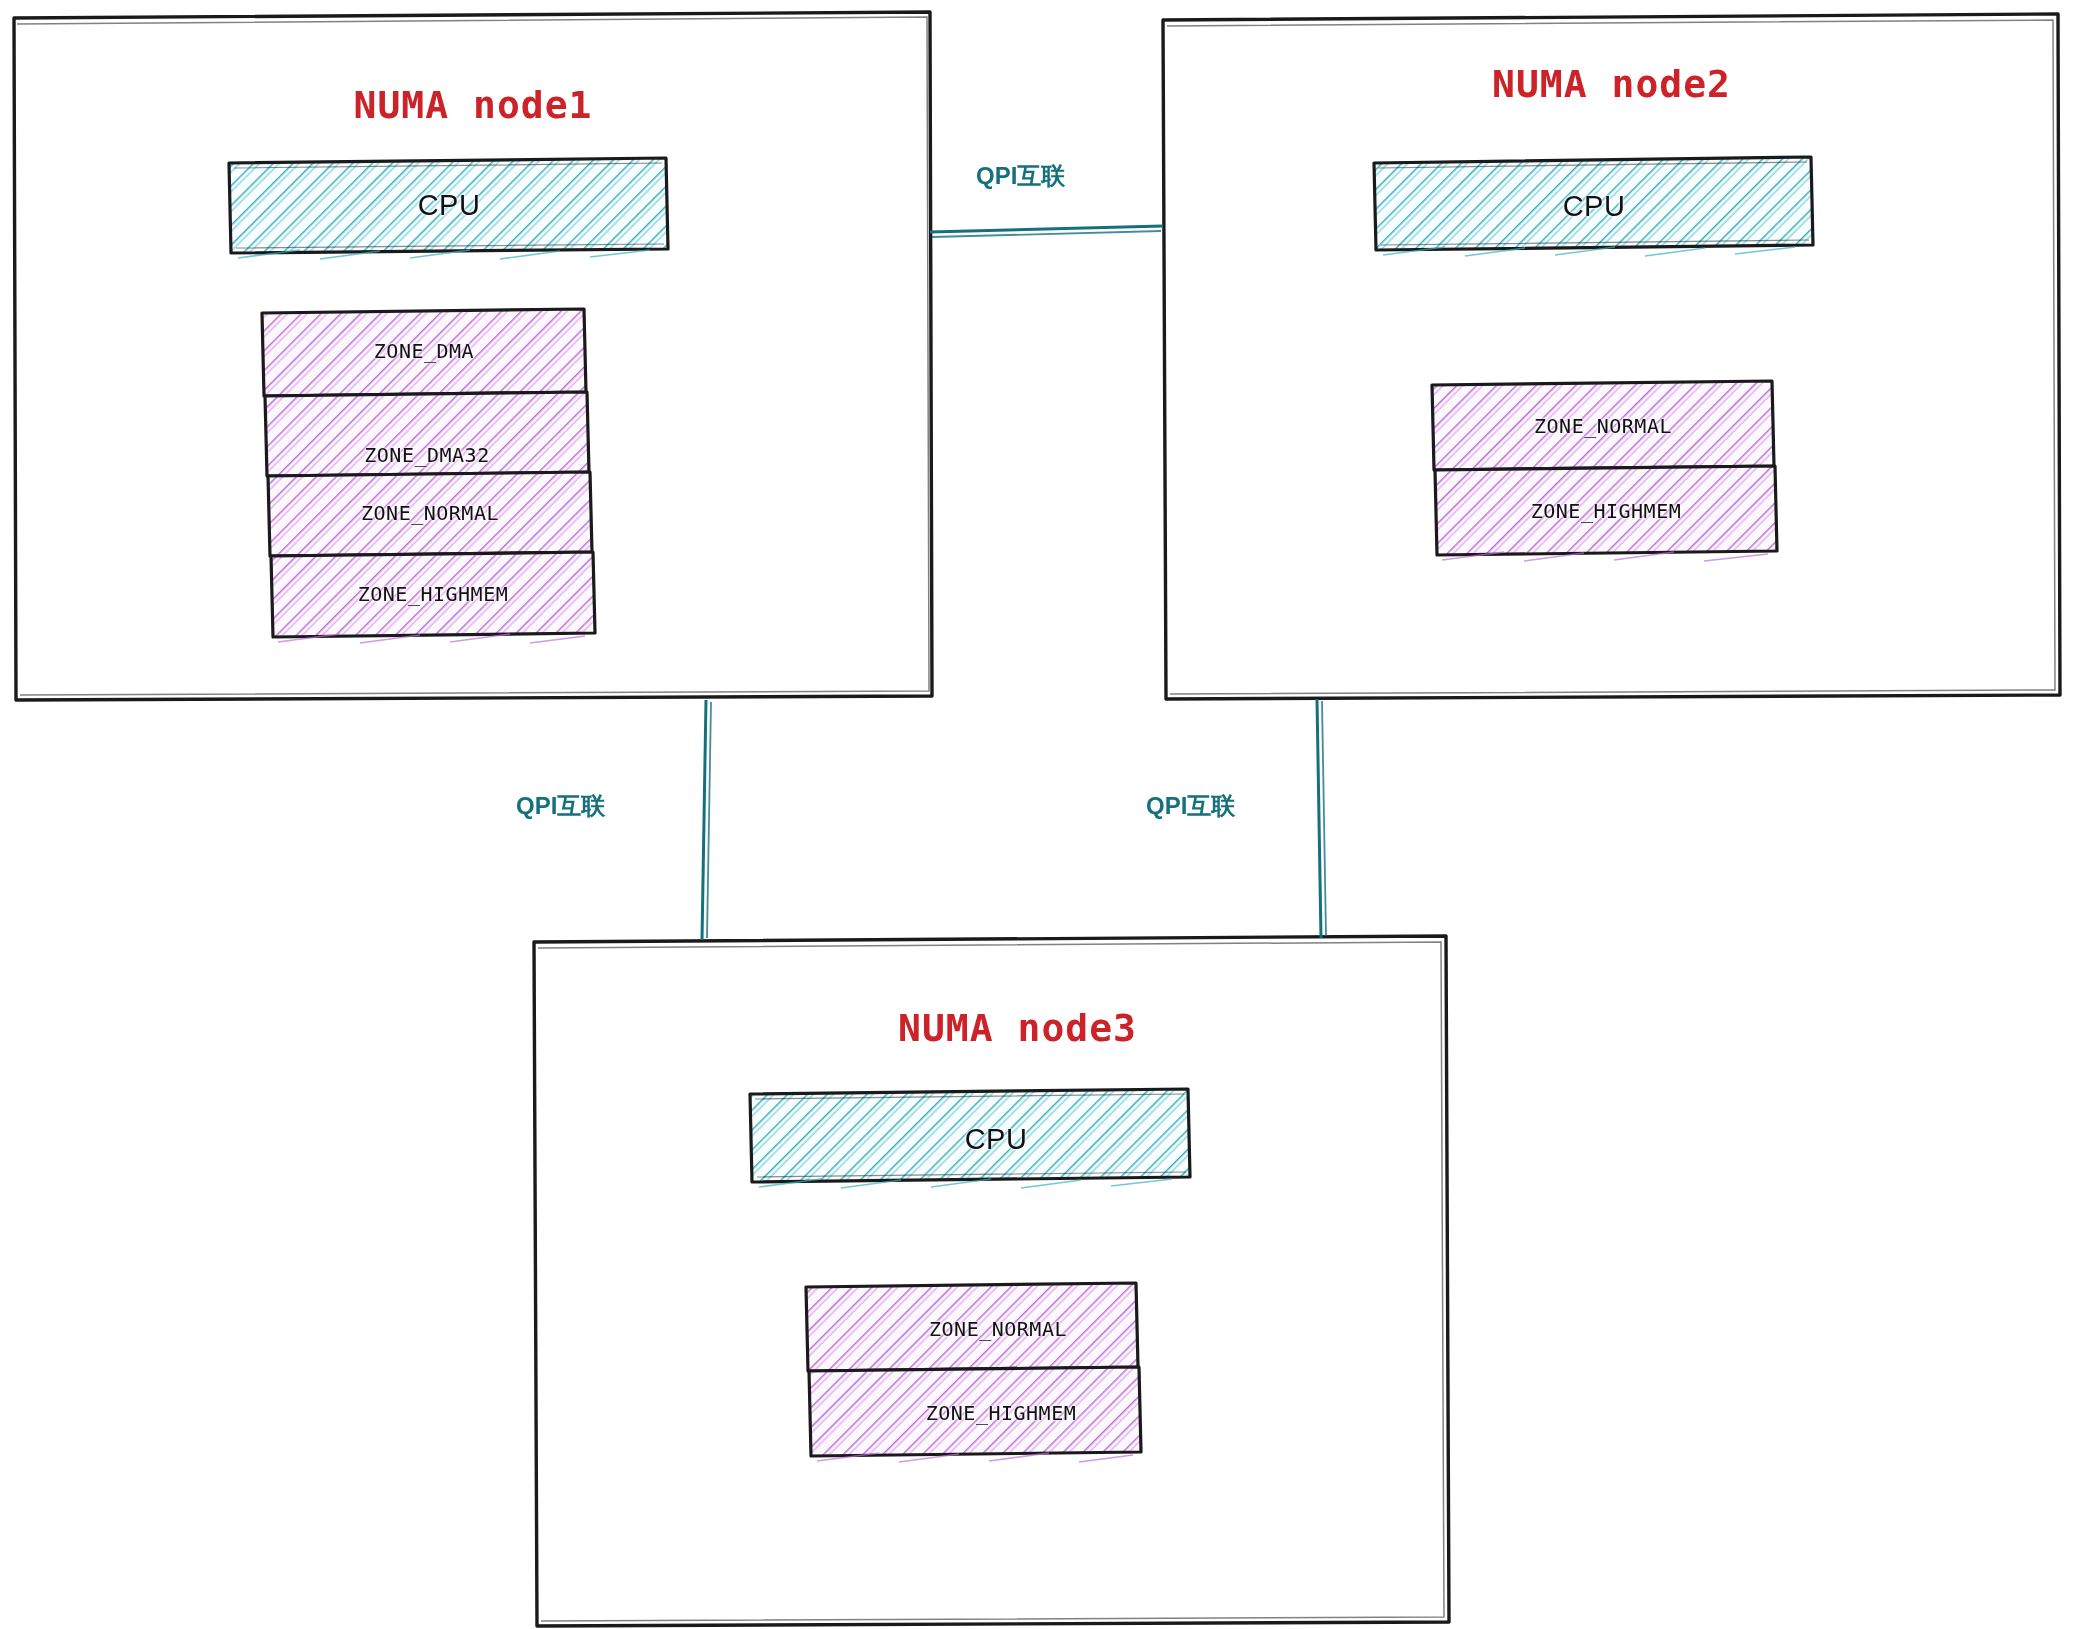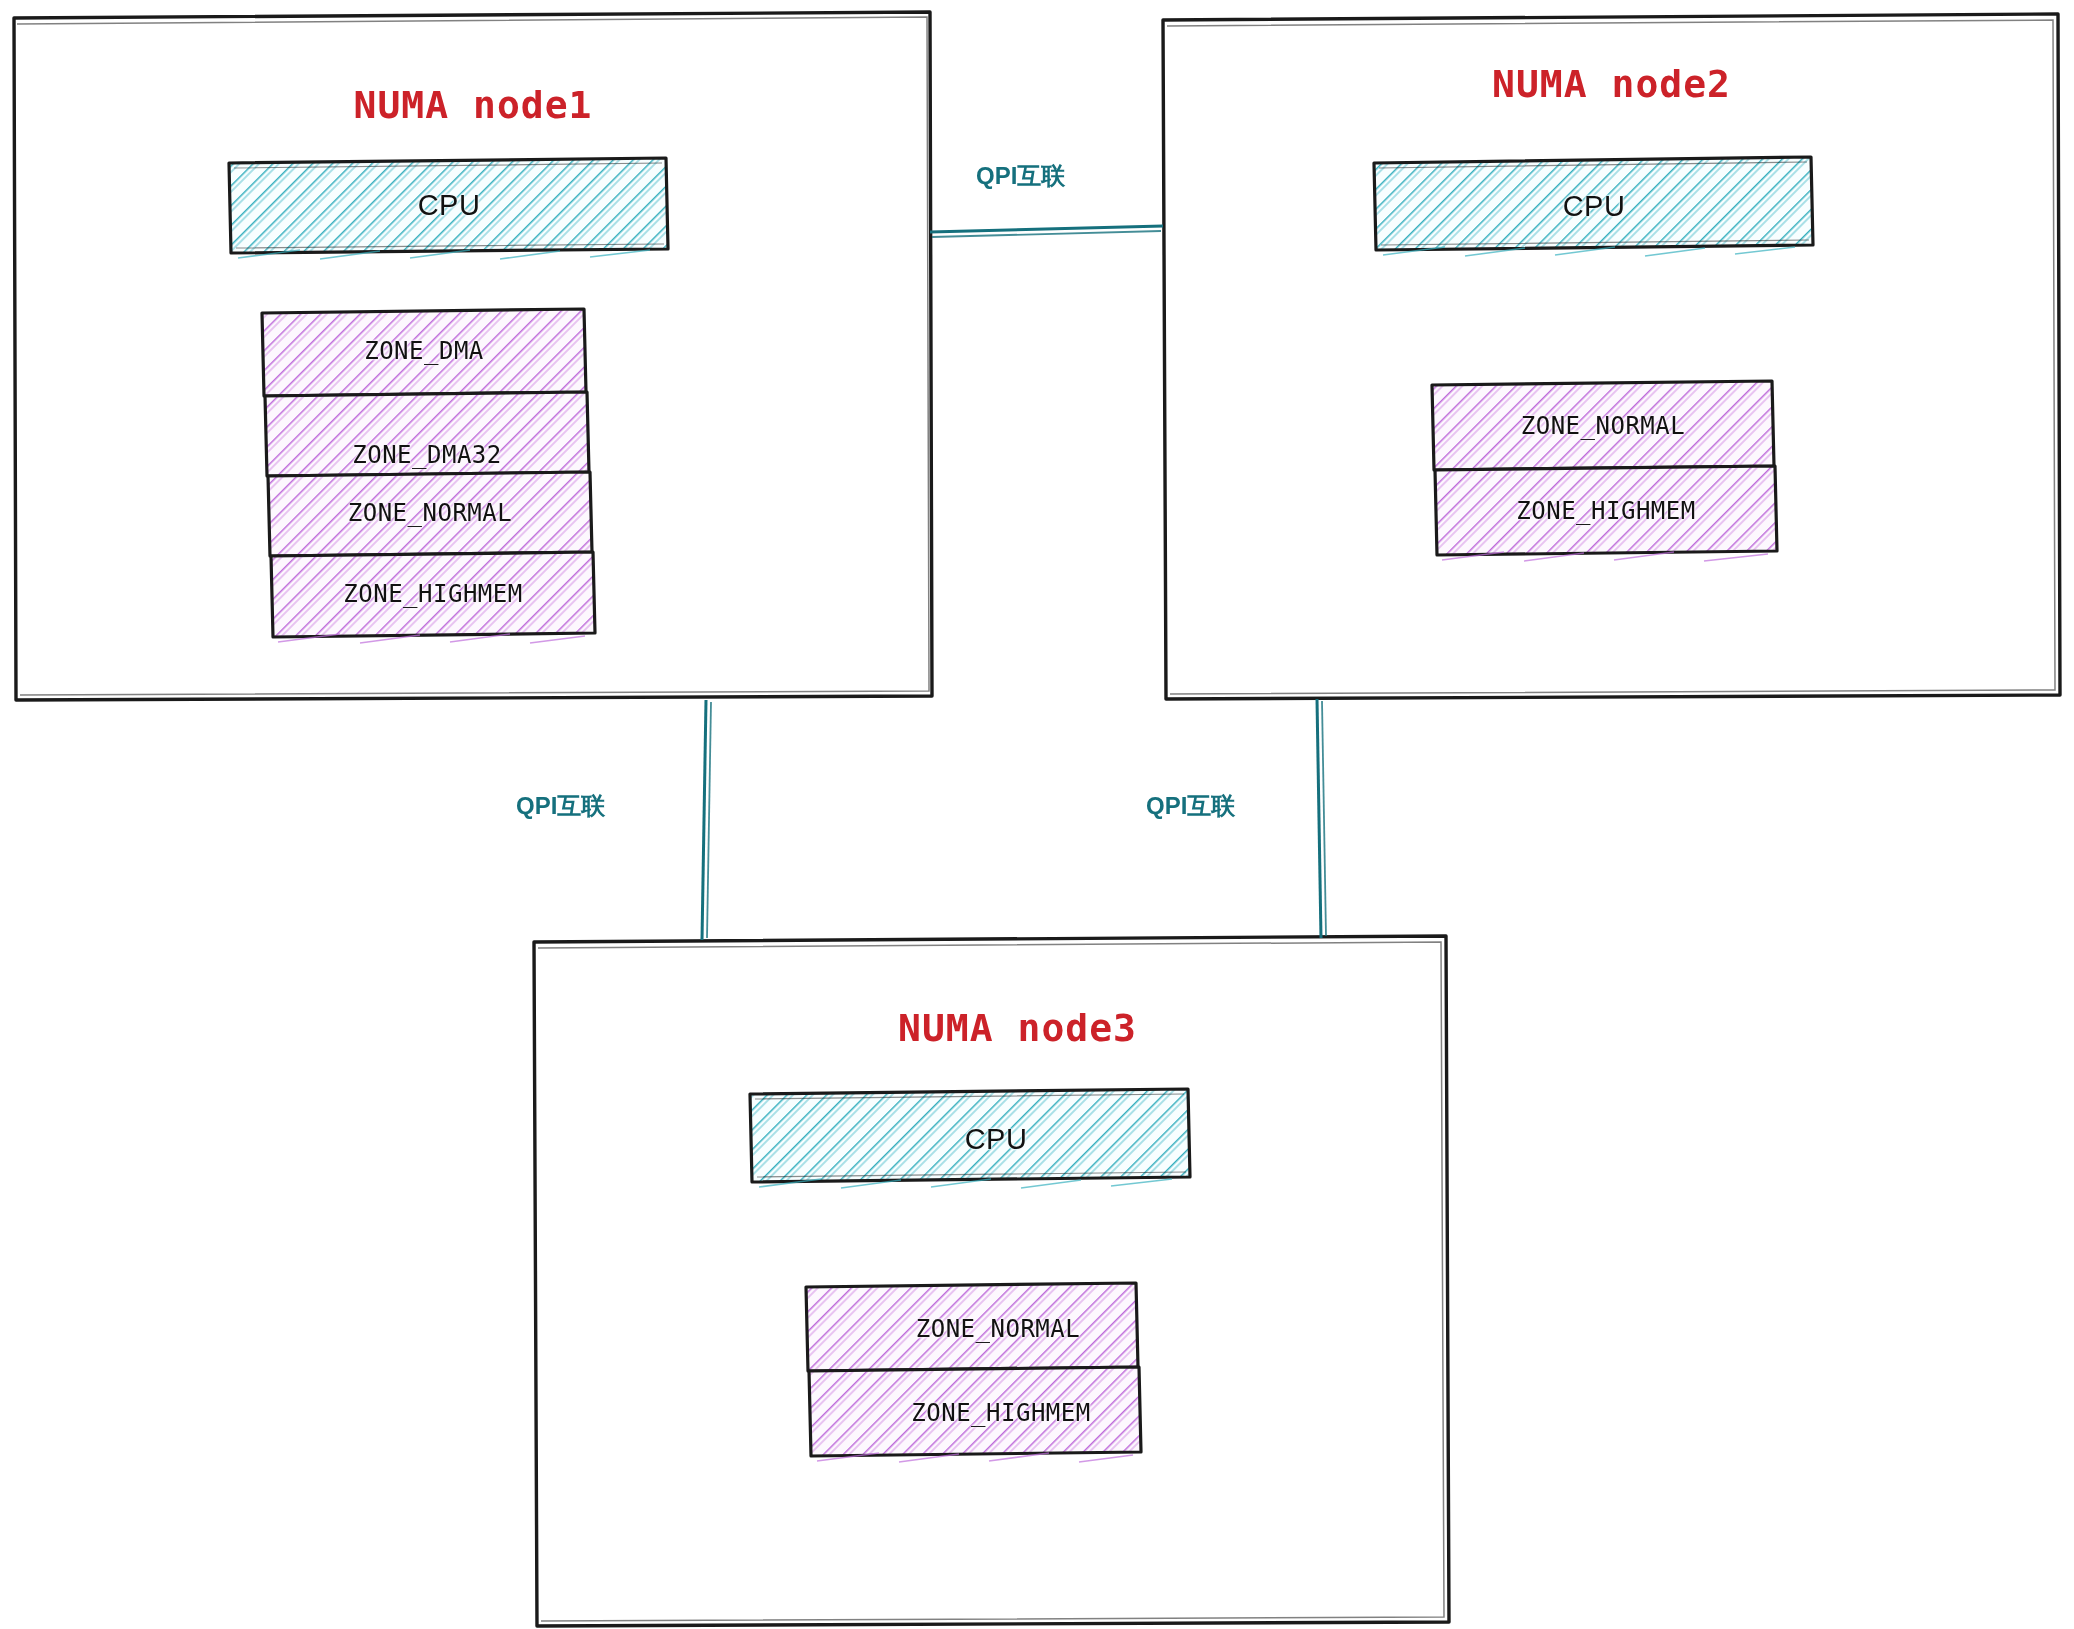--- a/index.html
+++ b/index.html
@@ -36,21 +36,21 @@
     position: absolute;
     display: flex;
     align-items: center;
     justify-content: center;
     text-align: right;
   }
   .unit-label {
     position: relative;
     z-index: 5;
     font-family: "DejaVu Sans Mono", "Liberation Mono", monospace;
-    font-size: 24px;
+    font-size: 20px;
     color: #111111;
     letter-spacing: 0.5px;
     white-space: nowrap;
     text-shadow: 0 0 3px #fdf7fd, 0 0 3px #fdf7fd, 0 0 2px #fdf7fd;
   }
   .cpu-label {
     font-family: "Liberation Sans", sans-serif;
     font-size: 29px;
     font-weight: normal;
     text-shadow: 0 0 3px #f4fcfd, 0 0 3px #f4fcfd, 0 0 2px #f4fcfd;

